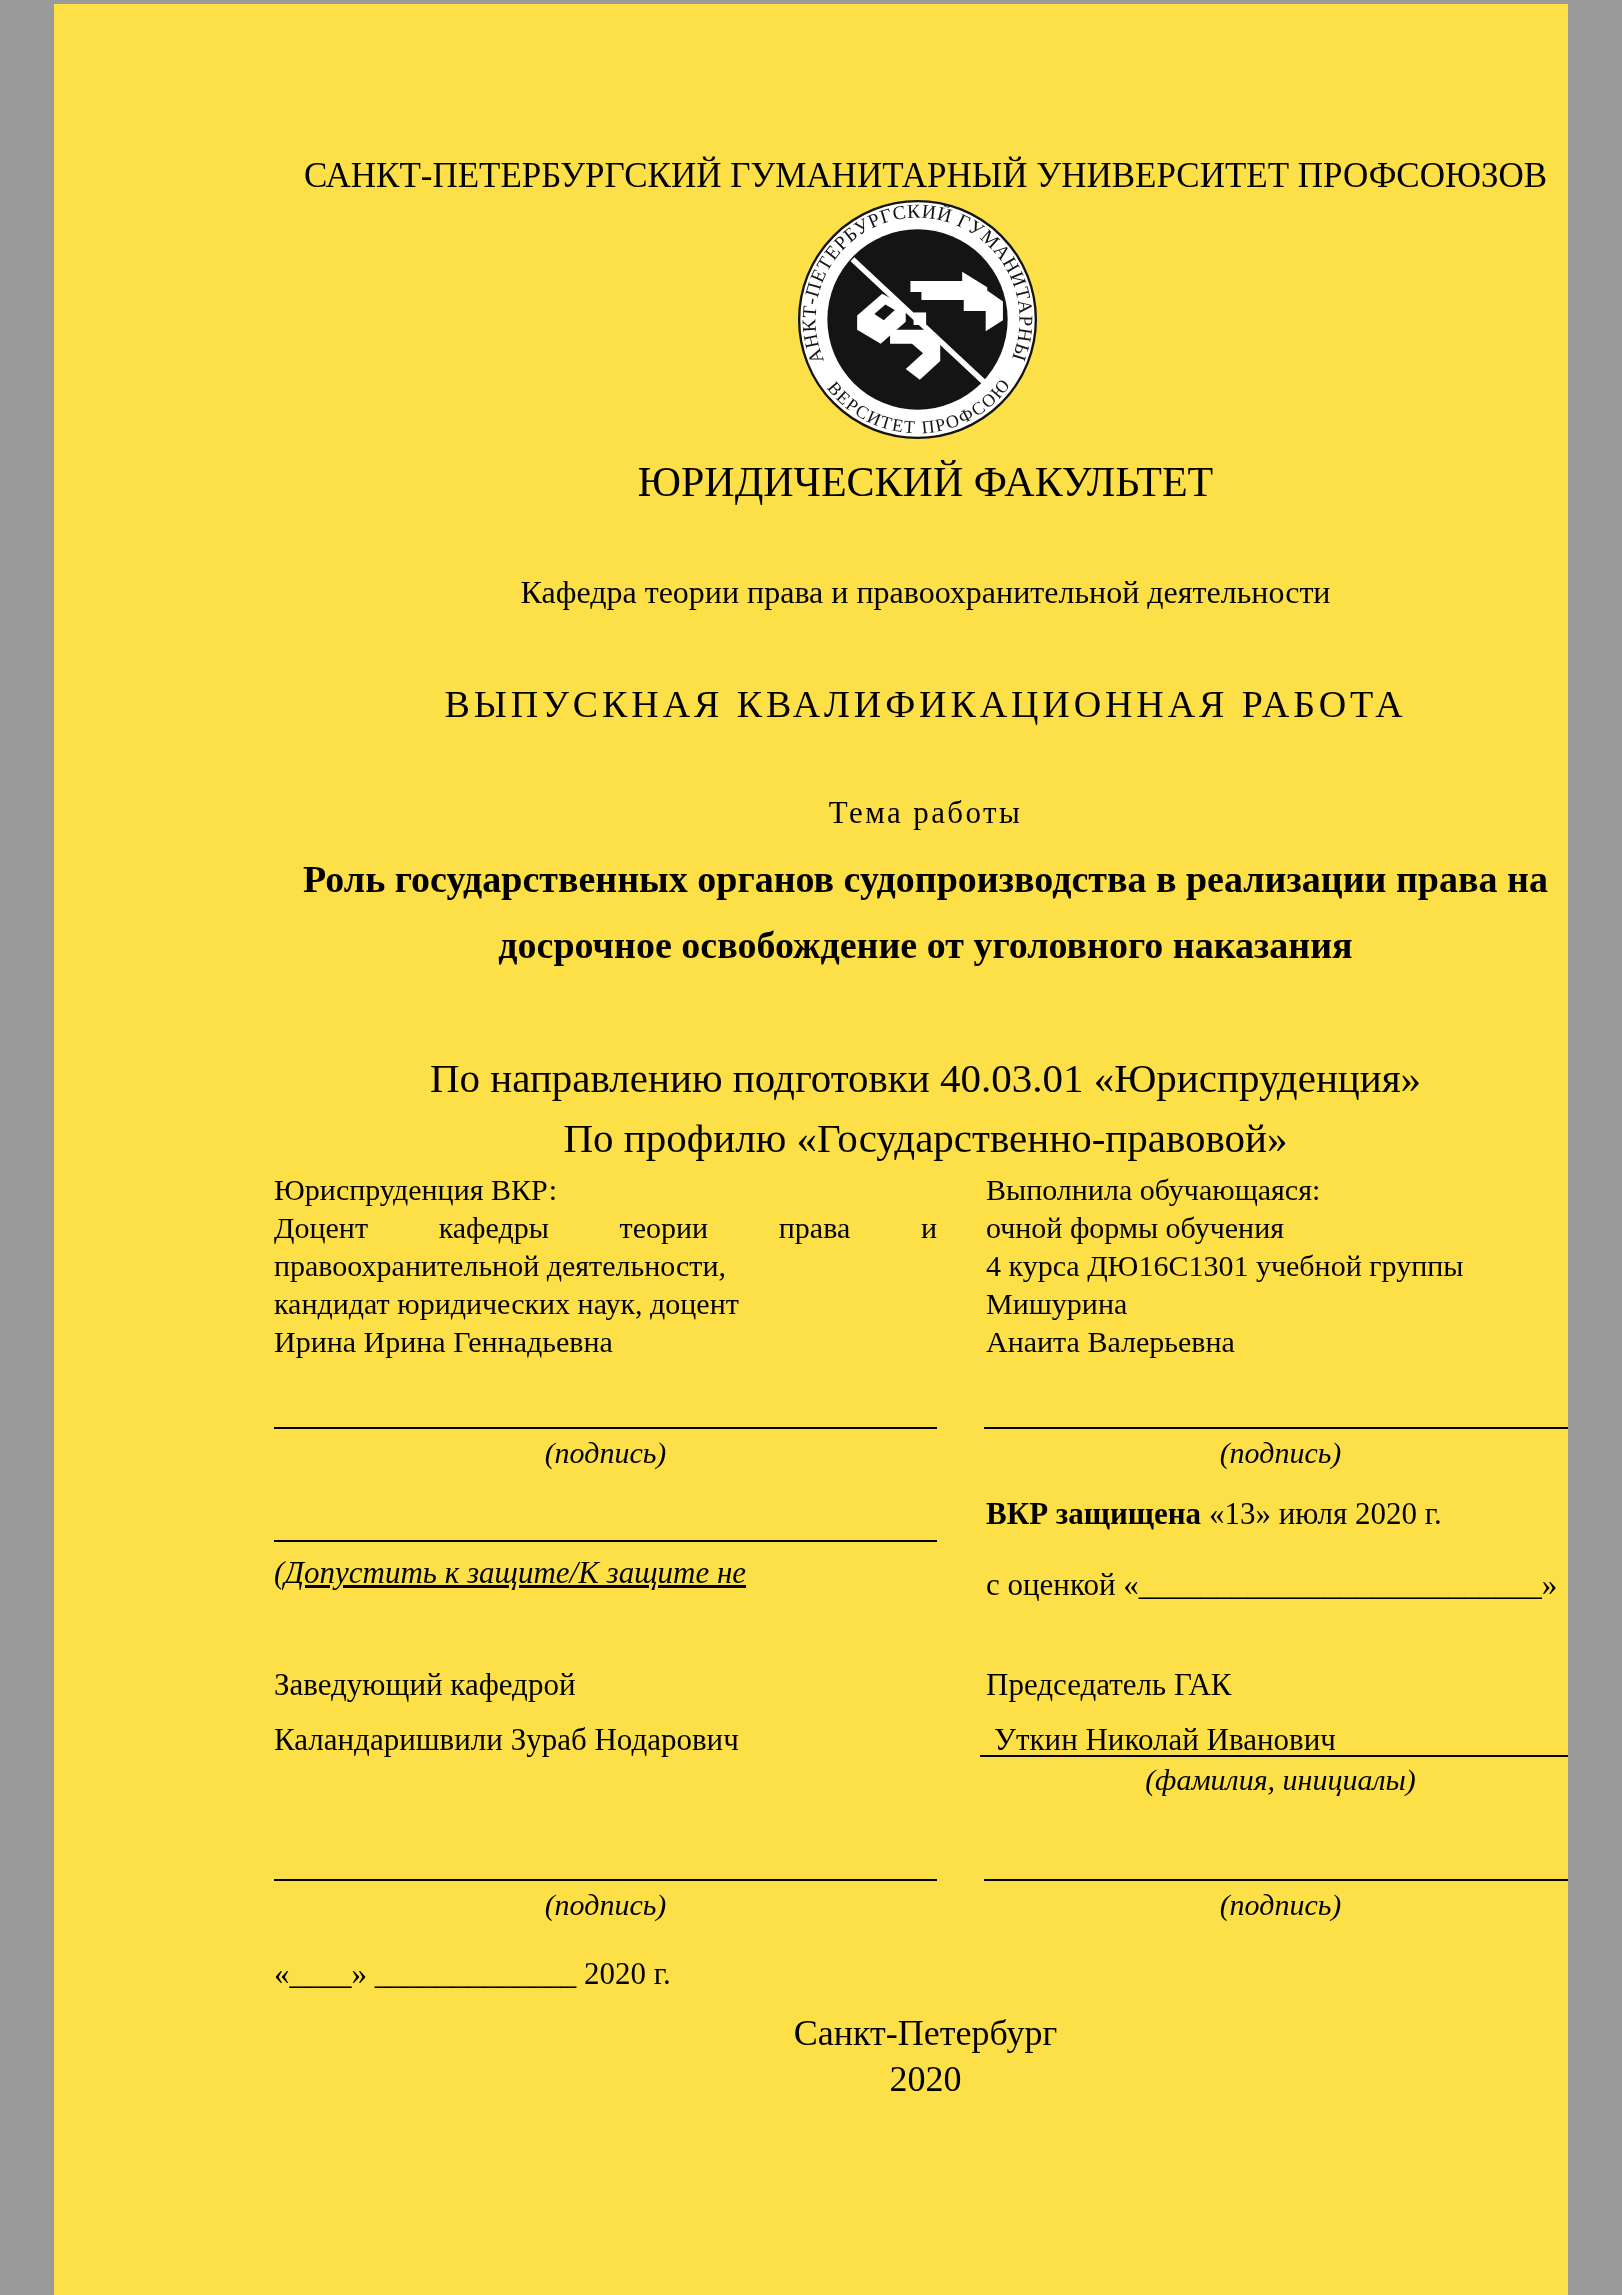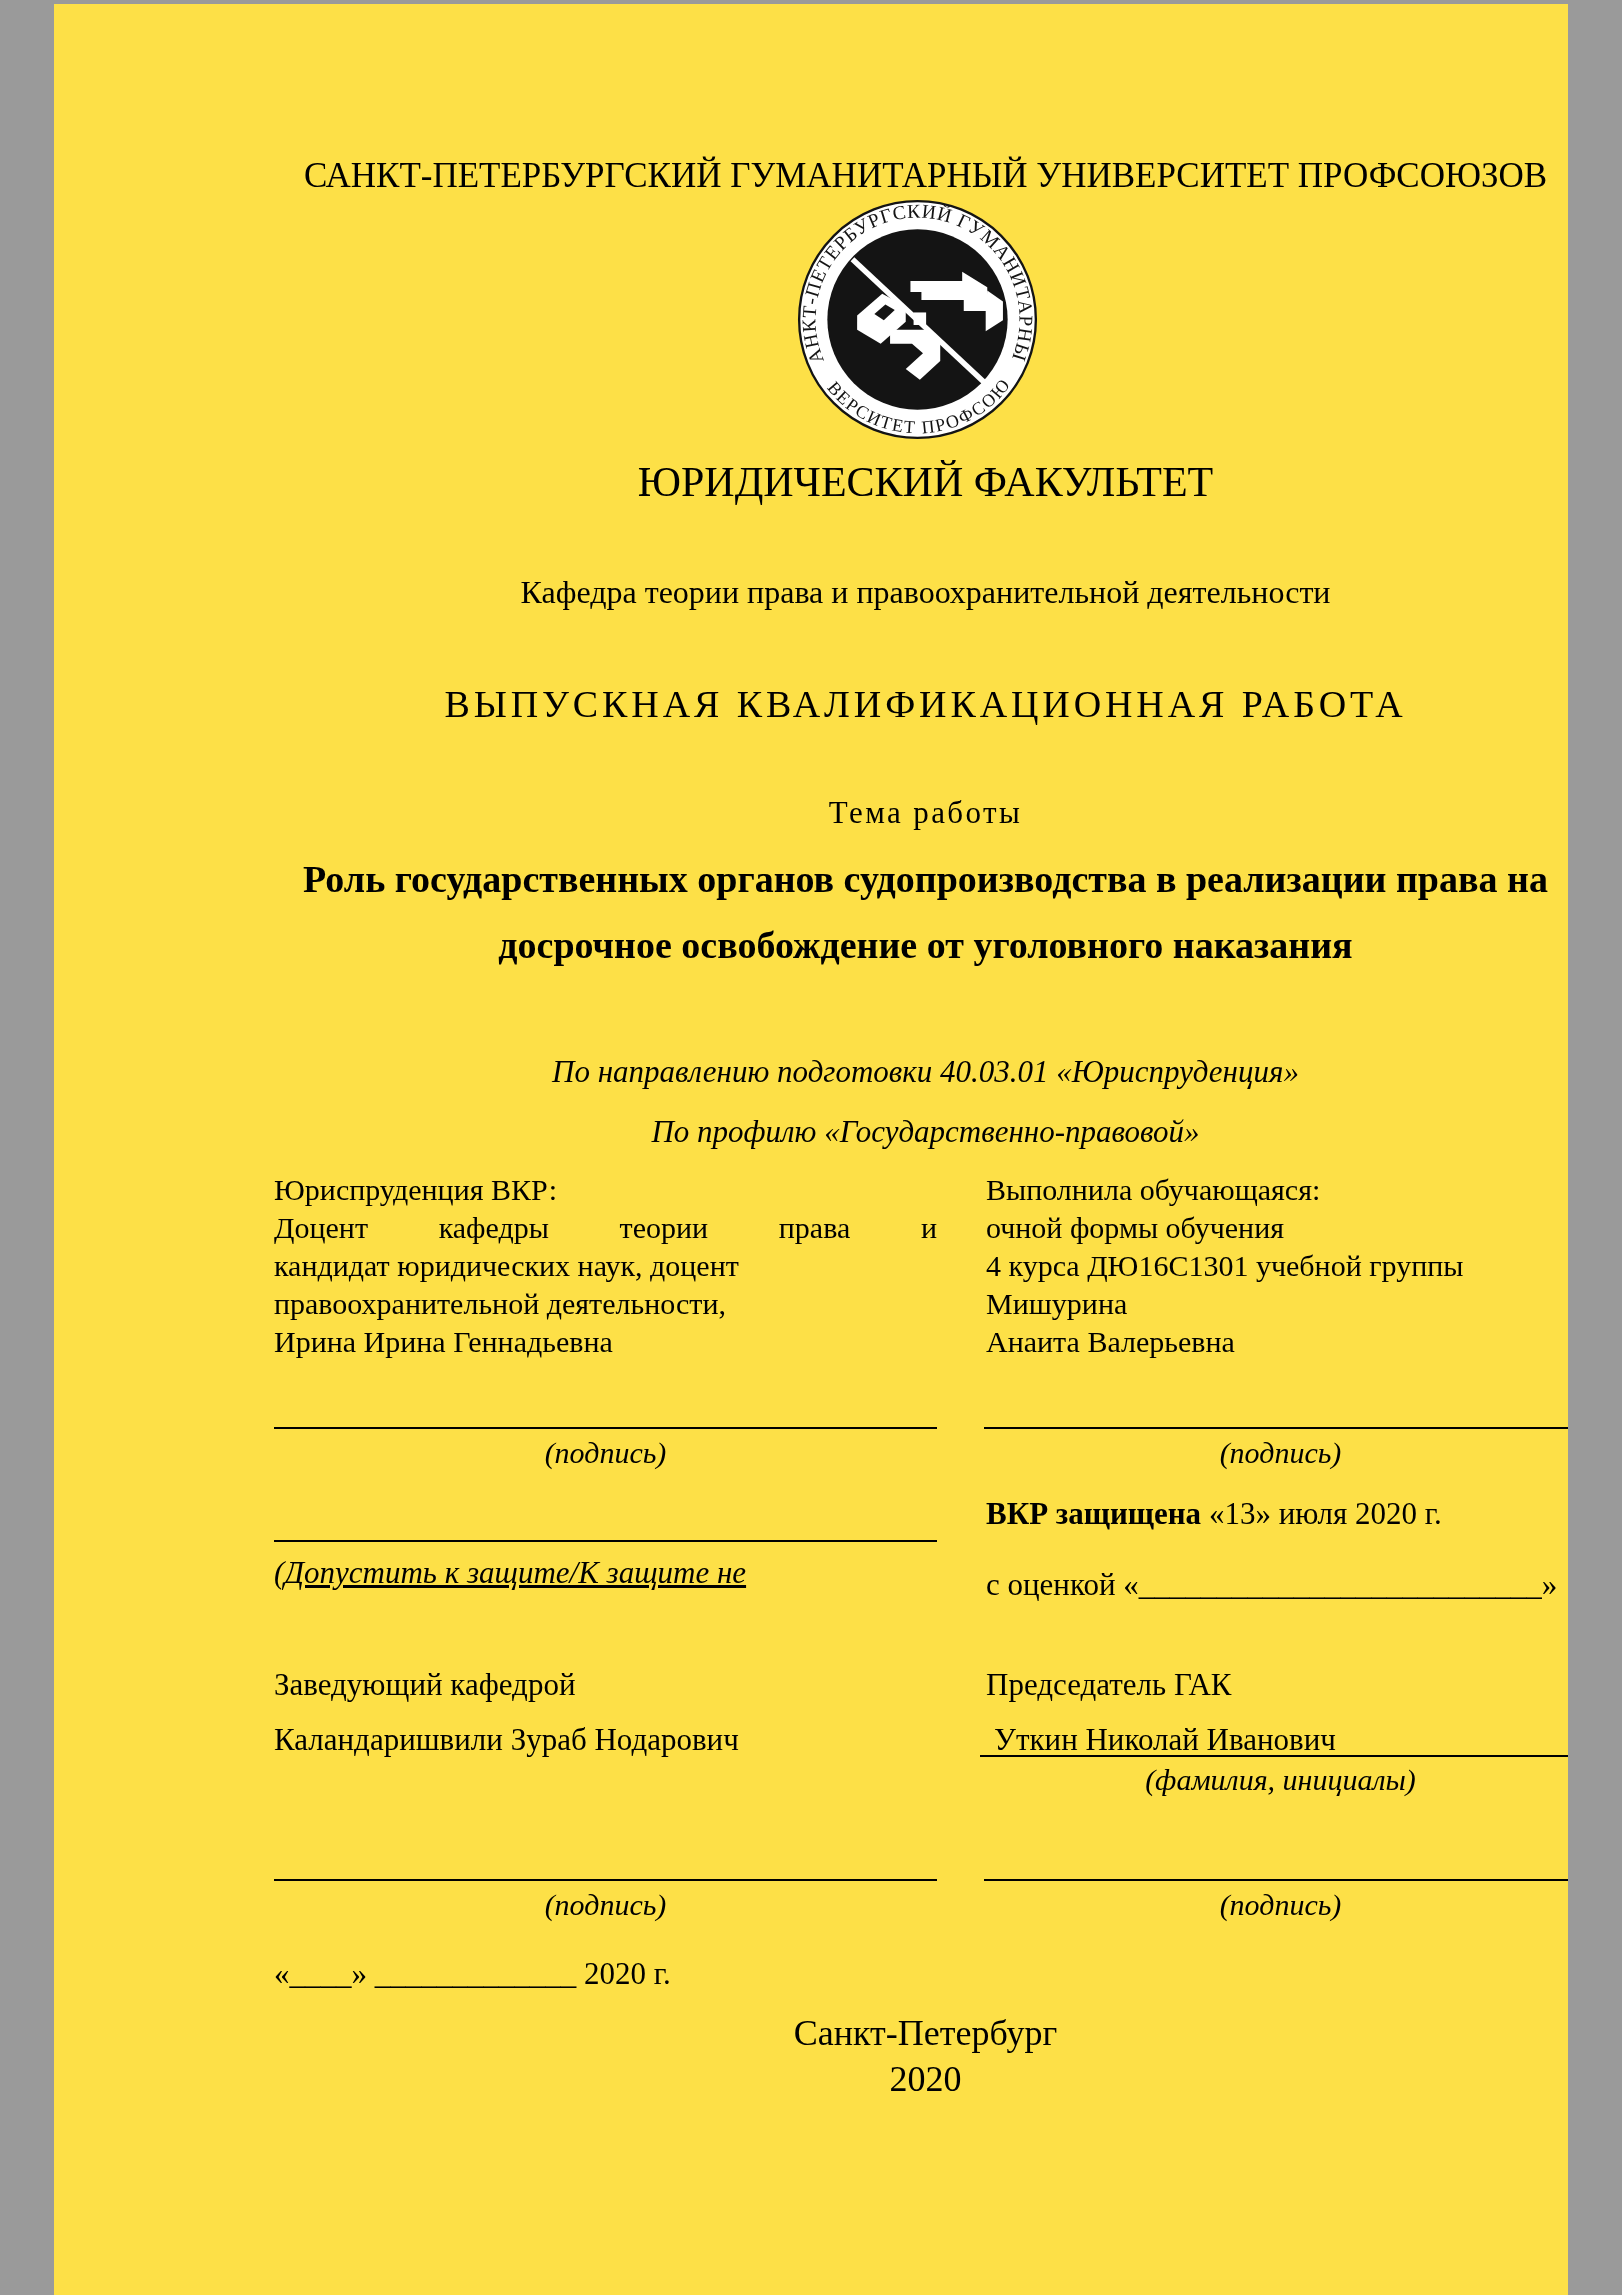--- a/index.html
+++ b/index.html
@@ -13,21 +13,21 @@
     overflow:hidden;
   }
   .abs { position:absolute; }
   .centered { left:220px; width:1303px; text-align:center; white-space:nowrap; }
   .university   { font-size:35px; }
   .faculty      { font-size:42px; }
   .department   { font-size:32px; }
   .worktype     { font-size:38px; font-weight:normal; letter-spacing:3.9px; }
   .themelabel   { font-size:31px; letter-spacing:2.4px; }
   .worktitle    { font-size:38px; font-weight:bold; }
-  .program      { font-size:31px;font-style:italic; }
+  .program      { font-size:41px; }
   .bodytext     { font-size:30px; line-height:38px; }
   .col-left  { left:220px;  width:663px; }
   .col-right { left:932px; width:593px; }
   .jline { text-align:justify; text-align-last:justify; }
   .sig-line { border-top:2.4px solid #000; height:0; }
   .caption { font-size:30px; font-style:italic; text-align:center; white-space:nowrap; }
   .smallline { font-size:31px; line-height:39px; white-space:nowrap; }
   .italicnote { font-size:31px; font-style:italic; line-height:41px; white-space:nowrap;text-decoration:underline; }
   .bold { font-weight:bold; }
   .footer-city, .footer-year { font-size:36px; }
@@ -72,22 +72,22 @@
   <div class="abs centered themelabel" style="top:791px">Тема работы</div>
   <div class="abs centered worktitle" style="top:853px">Роль государственных органов судопроизводства в реализации права на</div>
   <div class="abs centered worktitle" style="top:919px">досрочное освобождение от уголовного наказания</div>
 
   <div class="abs centered program" style="top:1050px">По направлению подготовки 40.03.01 «Юриспруденция»</div>
   <div class="abs centered program" style="top:1110px">По профилю «Государственно-правовой»</div>
 
   <div class="abs col-left bodytext" style="top:1167px">
     <div>Юриспруденция ВКР:</div>
     <div class="jline">Доцент кафедры теории права и</div>
+    <div>правоохранительной деятельности,</div>
     <div>кандидат юридических наук, доцент</div>
-    <div>правоохранительной деятельности,</div>
     <div>Ирина Ирина Геннадьевна</div>
   </div>
 
   <div class="abs col-right bodytext" style="top:1167px">
     <div>Выполнила обучающаяся:</div>
     <div>очной формы обучения</div>
     <div>4 курса ДЮ16С1301 учебной группы</div>
     <div>Мишурина</div>
     <div>Анаита Валерьевна</div>
   </div>

